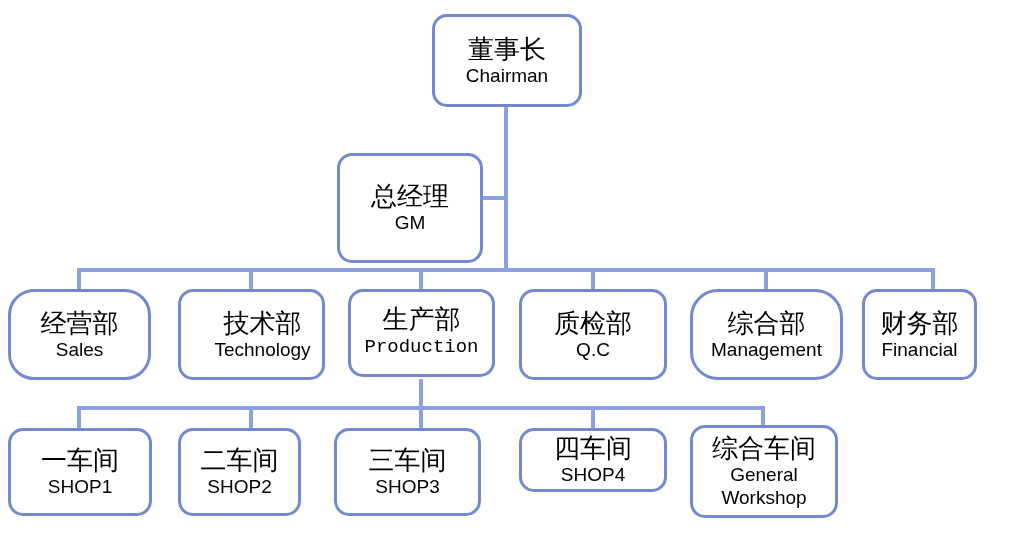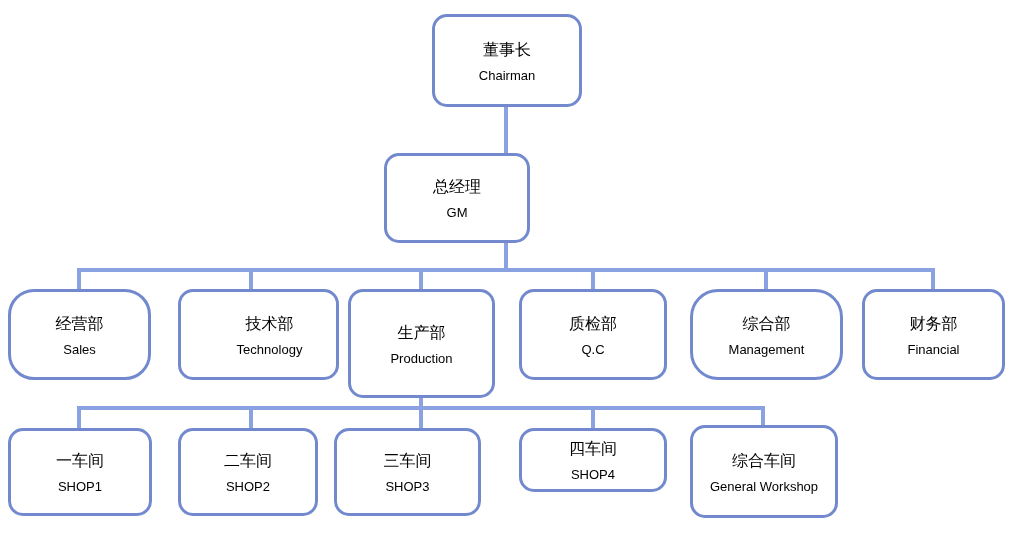--- a/index.html
+++ b/index.html
@@ -29,26 +29,26 @@
     background: #ffffff;
     display: flex;
     flex-direction: column;
     align-items: center;
     justify-content: center;
     text-align: center;
     color: #000000;
     padding: 2px 8px;
   }
   .node .zh {
-    font-size: 16px;
+    font-size: 26px;
     line-height: 29px;
     white-space: nowrap;
   }
   .node .en {
-    font-size: 13px;
+    font-size: 19px;
     line-height: 23px;
   }
   .node .en.narrow {
     max-width: 112px;
   }
 </style>
 </head>
 <body>
 
 <div class="canvas">
@@ -69,55 +69,55 @@
   <div class="conn v" style="left:77px;  top:408px; height:21px;"></div>
   <div class="conn v" style="left:249px; top:408px; height:21px;"></div>
   <div class="conn v" style="left:591px; top:408px; height:21px;"></div>
   <div class="conn v" style="left:761px; top:408px; height:18px;"></div>
 
   <div class="node" style="left:432px; top:14px; width:150px; height:93px;">
     <div class="zh">董事长</div>
     <div class="en">Chairman</div>
   </div>
 
-  <div class="node" style="left:337px; top:153px; width:146px; height:90px;margin-left:47px;">
+  <div class="node" style="left:337px; top:153px; width:146px; height:110px;">
     <div class="zh">总经理</div>
     <div class="en">GM</div>
   </div>
 
   <div class="node" style="left:8px; top:289px; width:143px; height:91px;border-radius:26px;">
     <div class="zh">经营部</div>
     <div class="en">Sales</div>
   </div>
-  <div class="node" style="left:178px; top:289px; width:161px; height:91px;padding-left:30px;">
+  <div class="node" style="left:178px; top:289px; width:147px; height:91px;padding-left:30px;">
     <div class="zh">技术部</div>
     <div class="en">Technology</div>
   </div>
-  <div class="node" style="left:348px; top:289px; width:147px; height:109px;">
+  <div class="node" style="left:348px; top:289px; width:147px; height:88px;font-family:Liberation Mono, monospace;">
     <div class="zh">生产部</div>
     <div class="en">Production</div>
   </div>
   <div class="node" style="left:519px; top:289px; width:148px; height:91px;">
     <div class="zh">质检部</div>
     <div class="en">Q.C</div>
   </div>
   <div class="node" style="left:690px; top:289px; width:153px; height:91px;border-radius:28px;">
     <div class="zh">综合部</div>
     <div class="en">Management</div>
   </div>
-  <div class="node" style="left:862px; top:289px; width:143px; height:91px;">
+  <div class="node" style="left:862px; top:289px; width:115px; height:91px;">
     <div class="zh">财务部</div>
     <div class="en">Financial</div>
   </div>
 
   <div class="node" style="left:8px; top:428px; width:144px; height:88px;">
     <div class="zh">一车间</div>
     <div class="en">SHOP1</div>
   </div>
-  <div class="node" style="left:178px; top:428px; width:140px; height:88px;">
+  <div class="node" style="left:178px; top:428px; width:123px; height:88px;">
     <div class="zh">二车间</div>
     <div class="en">SHOP2</div>
   </div>
   <div class="node" style="left:334px; top:428px; width:147px; height:88px;">
     <div class="zh">三车间</div>
     <div class="en">SHOP3</div>
   </div>
   <div class="node" style="left:519px; top:428px; width:148px; height:64px;">
     <div class="zh">四车间</div>
     <div class="en">SHOP4</div>

